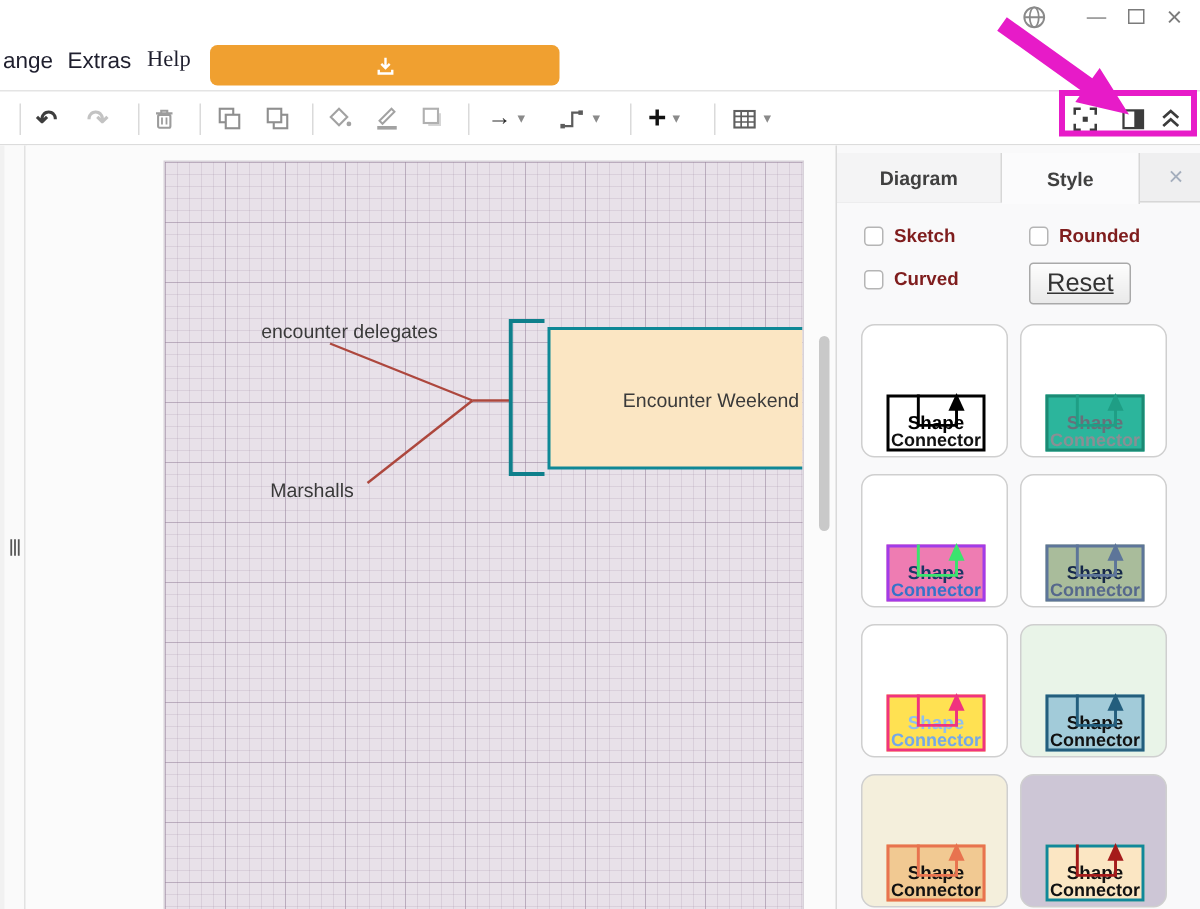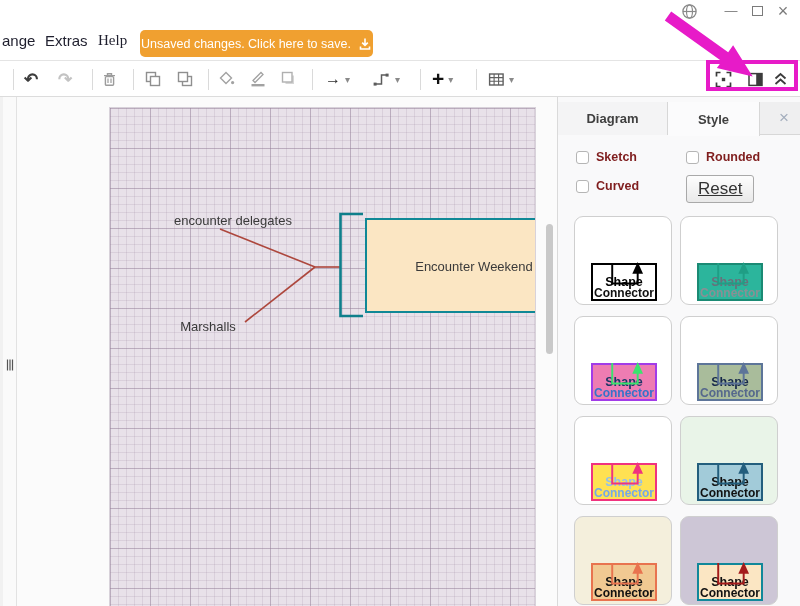--- a/index.html
+++ b/index.html
@@ -110,21 +110,20 @@
     <div class="winctl" style="left:772px;">
       <span class="close-glyph">×</span>
     </div>
   </div>
 
   <div class="menubar">
     <span class="menu-item" style="left:2px;">ange</span>
     <span class="menu-item" style="left:45px;">Extras</span>
     <span class="menu-item" style="left:98px;font-family:Liberation Serif, serif;">Help</span>
     <div class="banner" style="background: rgb(240, 160, 48);">
-      <span>Unsaved changes. Click here to save.</span>
       <svg width="14" height="14" viewBox="0 0 14 14">
         <path d="M7,1.5 V8.2 M4.2,5.6 L7,8.4 L9.8,5.6" fill="none" stroke="#fff" stroke-width="1.6"></path>
         <path d="M2.5,9.5 V12 H11.5 V9.5" fill="none" stroke="#fff" stroke-width="1.6"></path>
       </svg>
     </div>
   </div>
 
   <div class="toolbar">
     <div class="tsep" style="left:13px;"></div>
     <div class="tbtn" style="left:24px;">

